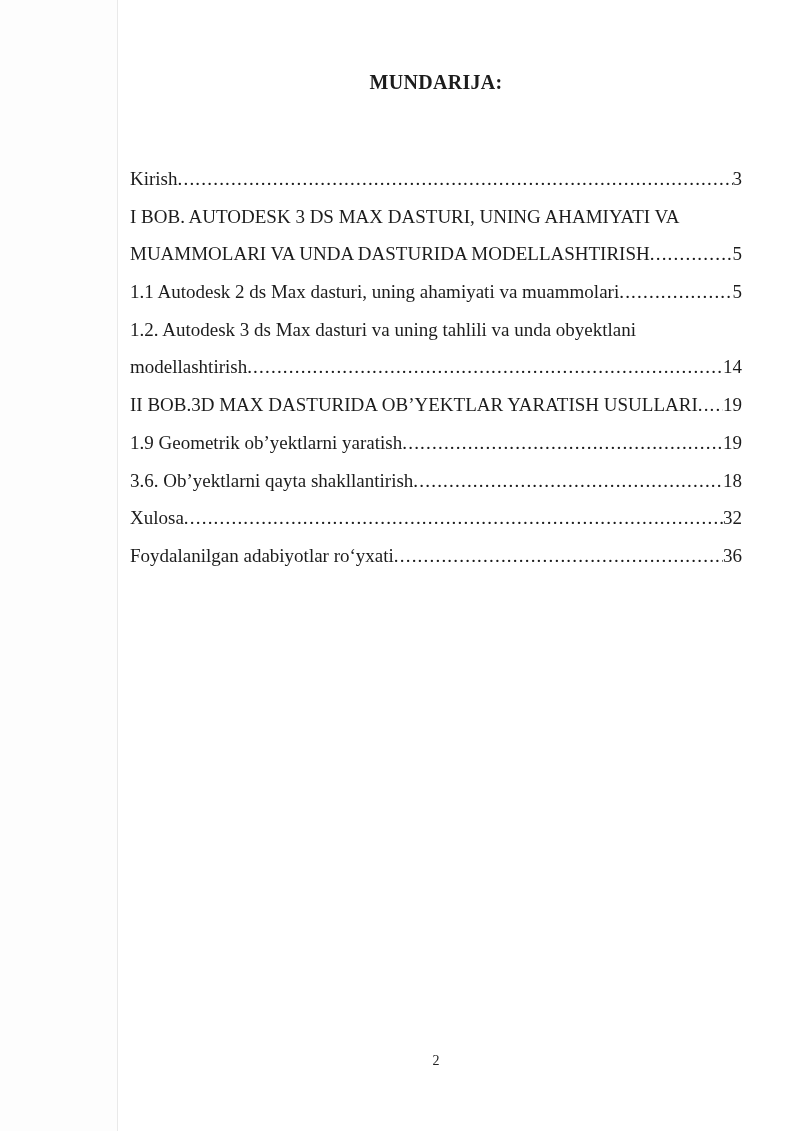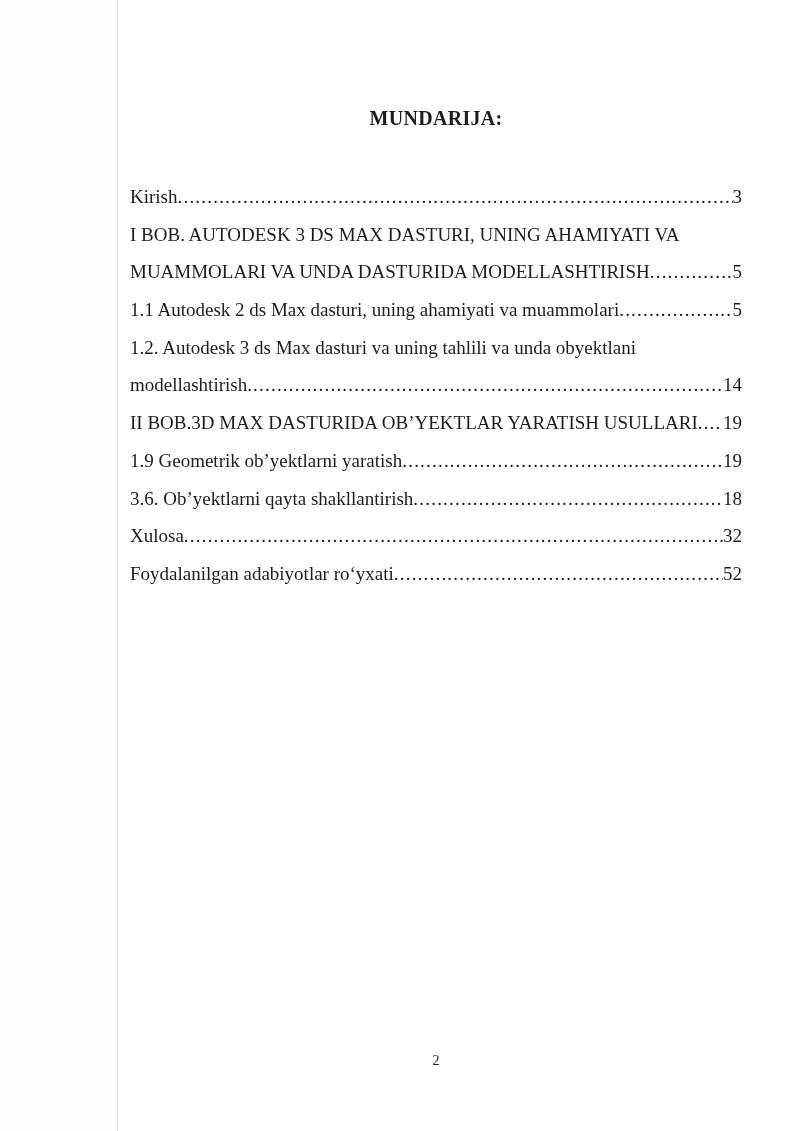--- a/index.html
+++ b/index.html
@@ -27,24 +27,23 @@
     top: 0;
     width: 612px;
   }
   .doc-title {
     padding-top: 70px;
     font-size: 20px;
     line-height: 24px;
     font-weight: bold;
     text-align: center;
     letter-spacing: 0.3px;
-    margin-top: 36px;
   }
   .toc-list {
-    margin-top: 48px;
+    margin-top: 66px;
   }
   .toc-line {
     display: flex;
     align-items: baseline;
     height: 37.7px;
     line-height: 37.7px;
     font-size: 19px;
     white-space: nowrap;
   }
   .toc-text { flex: 0 0 auto; }
@@ -139,21 +138,21 @@
 
       <div class="toc-line">
         <span class="toc-text">Xulosa</span>
           <span class="toc-leader"></span>
           <span class="toc-page">32</span>
       </div>
 
       <div class="toc-line">
         <span class="toc-text">Foydalanilgan adabiyotlar ro‘yxati</span>
           <span class="toc-leader"></span>
-          <span class="toc-page">52</span>
+          <span class="toc-page">36</span>
       </div>
 
     </div>
   </div>
 
   <div class="footer-page-number">2</div>
 
 </div>
 
 </body></html>

